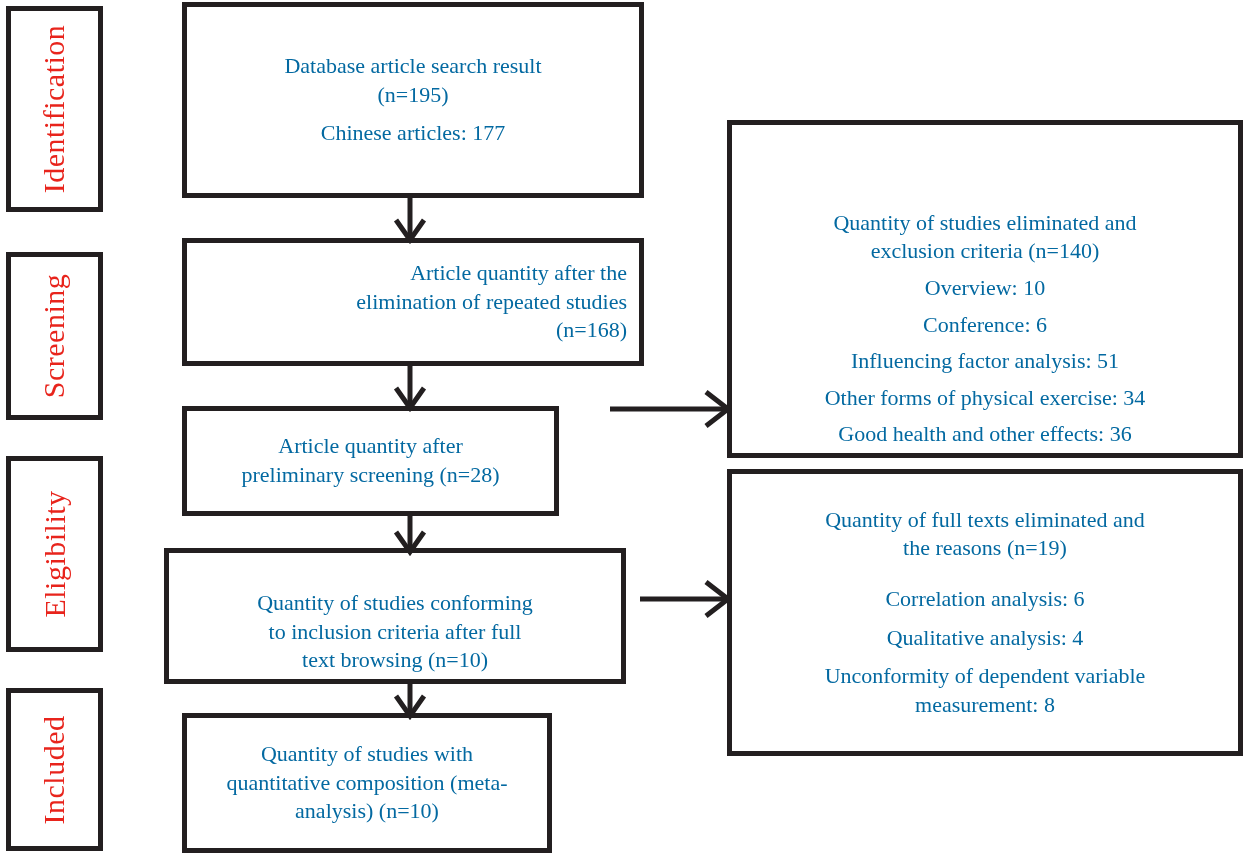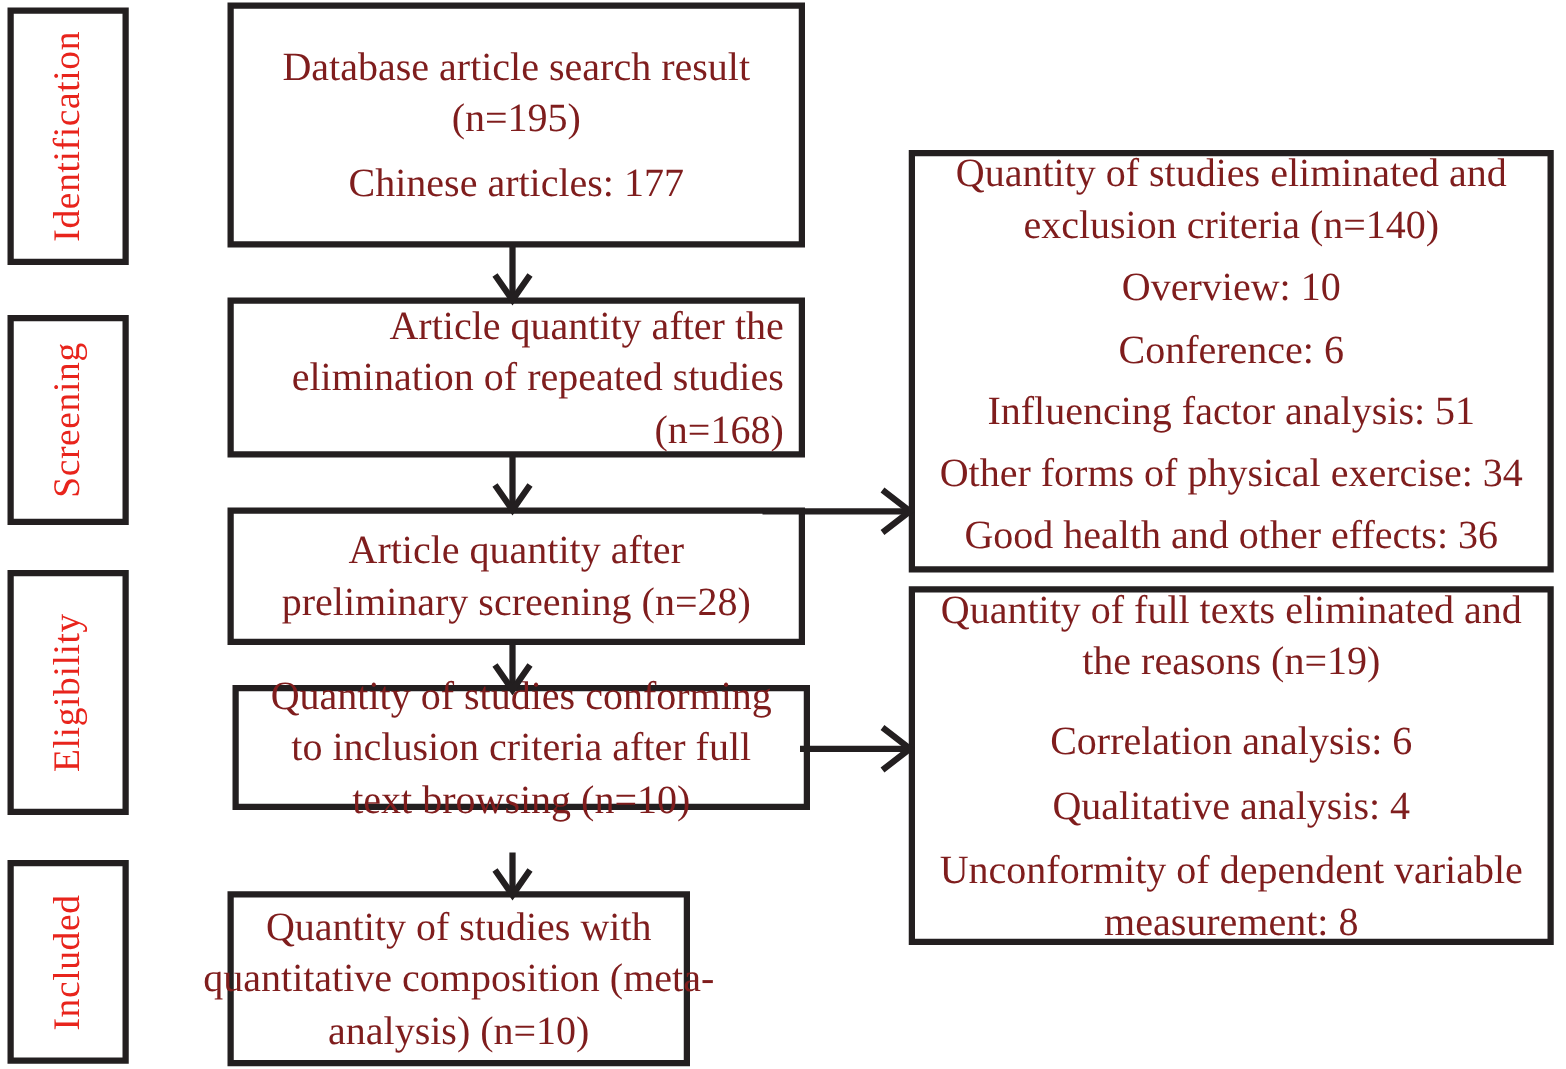--- a/index.html
+++ b/index.html
@@ -48,24 +48,24 @@
     background: #ffffff;
     display: flex;
     flex-direction: column;
     align-items: center;
     justify-content: center;
     text-align: center;
     padding: 4px 12px;
   }
   .flow-line {
     display: block;
-    font-size: 32px;
+    font-size: 22px;
     line-height: 1.30;
     white-space: nowrap;
-    color: #7f1d1d;
+    color: #0369a1;
   }
   
   .arrow-svg { position: absolute; overflow: visible; }
 </style>
 </head>
 <body>
 
 <div id="canvas">
 
   <div class="stage-box" style="left:6px; top:6px; width:97px; height:206px;">
@@ -89,26 +89,26 @@
     <span class="flow-line">(n=195)</span>
     <span class="flow-line" style="margin-top:10px;">Chinese articles: 177</span>
   </div>
 
   <div class="flow-box" style="left:182px; top:238px; width:462px; height:128px;align-items:flex-end;">
     <span class="flow-line">Article quantity after the</span>
     <span class="flow-line">elimination of repeated studies</span>
     <span class="flow-line">(n=168)</span>
   </div>
 
-  <div class="flow-box" style="left:182px; top:406px; width:462px; height:110px;font-family:Liberation Serif, serif;">
+  <div class="flow-box" style="left:182px; top:406px; width:377px; height:110px;font-family:Liberation Serif, serif;">
     <span class="flow-line">Article quantity after</span>
     <span class="flow-line">preliminary screening (n=28)</span>
   </div>
 
-  <div class="flow-box" style="left:186px; top:548px; width:462px; height:100px;">
+  <div class="flow-box" style="left:164px; top:548px; width:462px; height:136px;justify-content:flex-end;">
     <span class="flow-line">Quantity of studies conforming</span>
     <span class="flow-line">to inclusion criteria after full</span>
     <span class="flow-line">text browsing (n=10)</span>
   </div>
 
   <div class="flow-box" style="left:182px; top:713px; width:370px; height:140px;">
     <span class="flow-line">Quantity of studies with</span>
     <span class="flow-line">quantitative composition (meta-</span>
     <span class="flow-line">analysis) (n=10)</span>
   </div>

